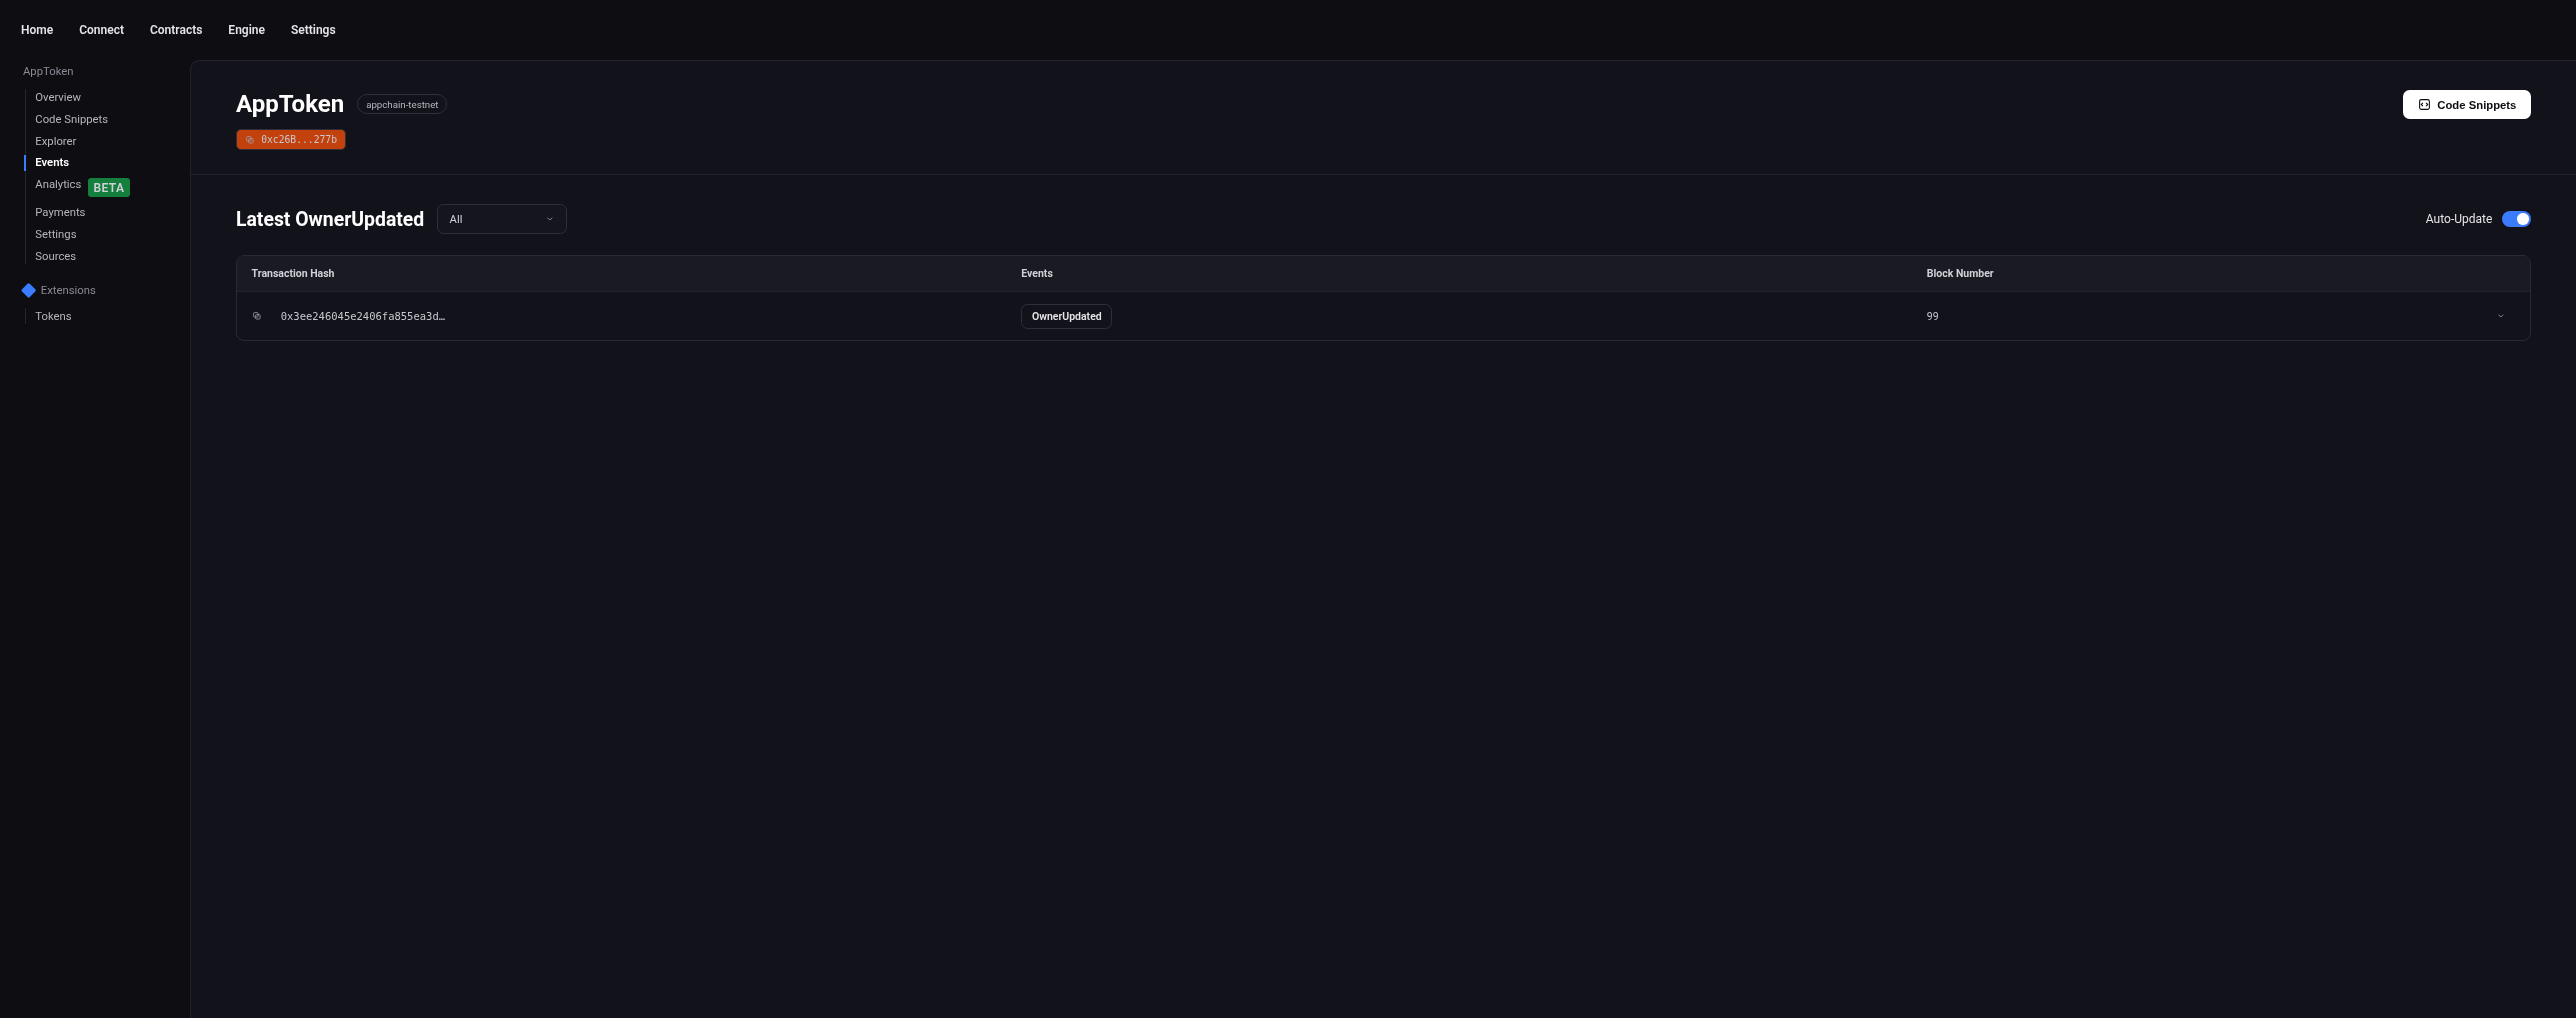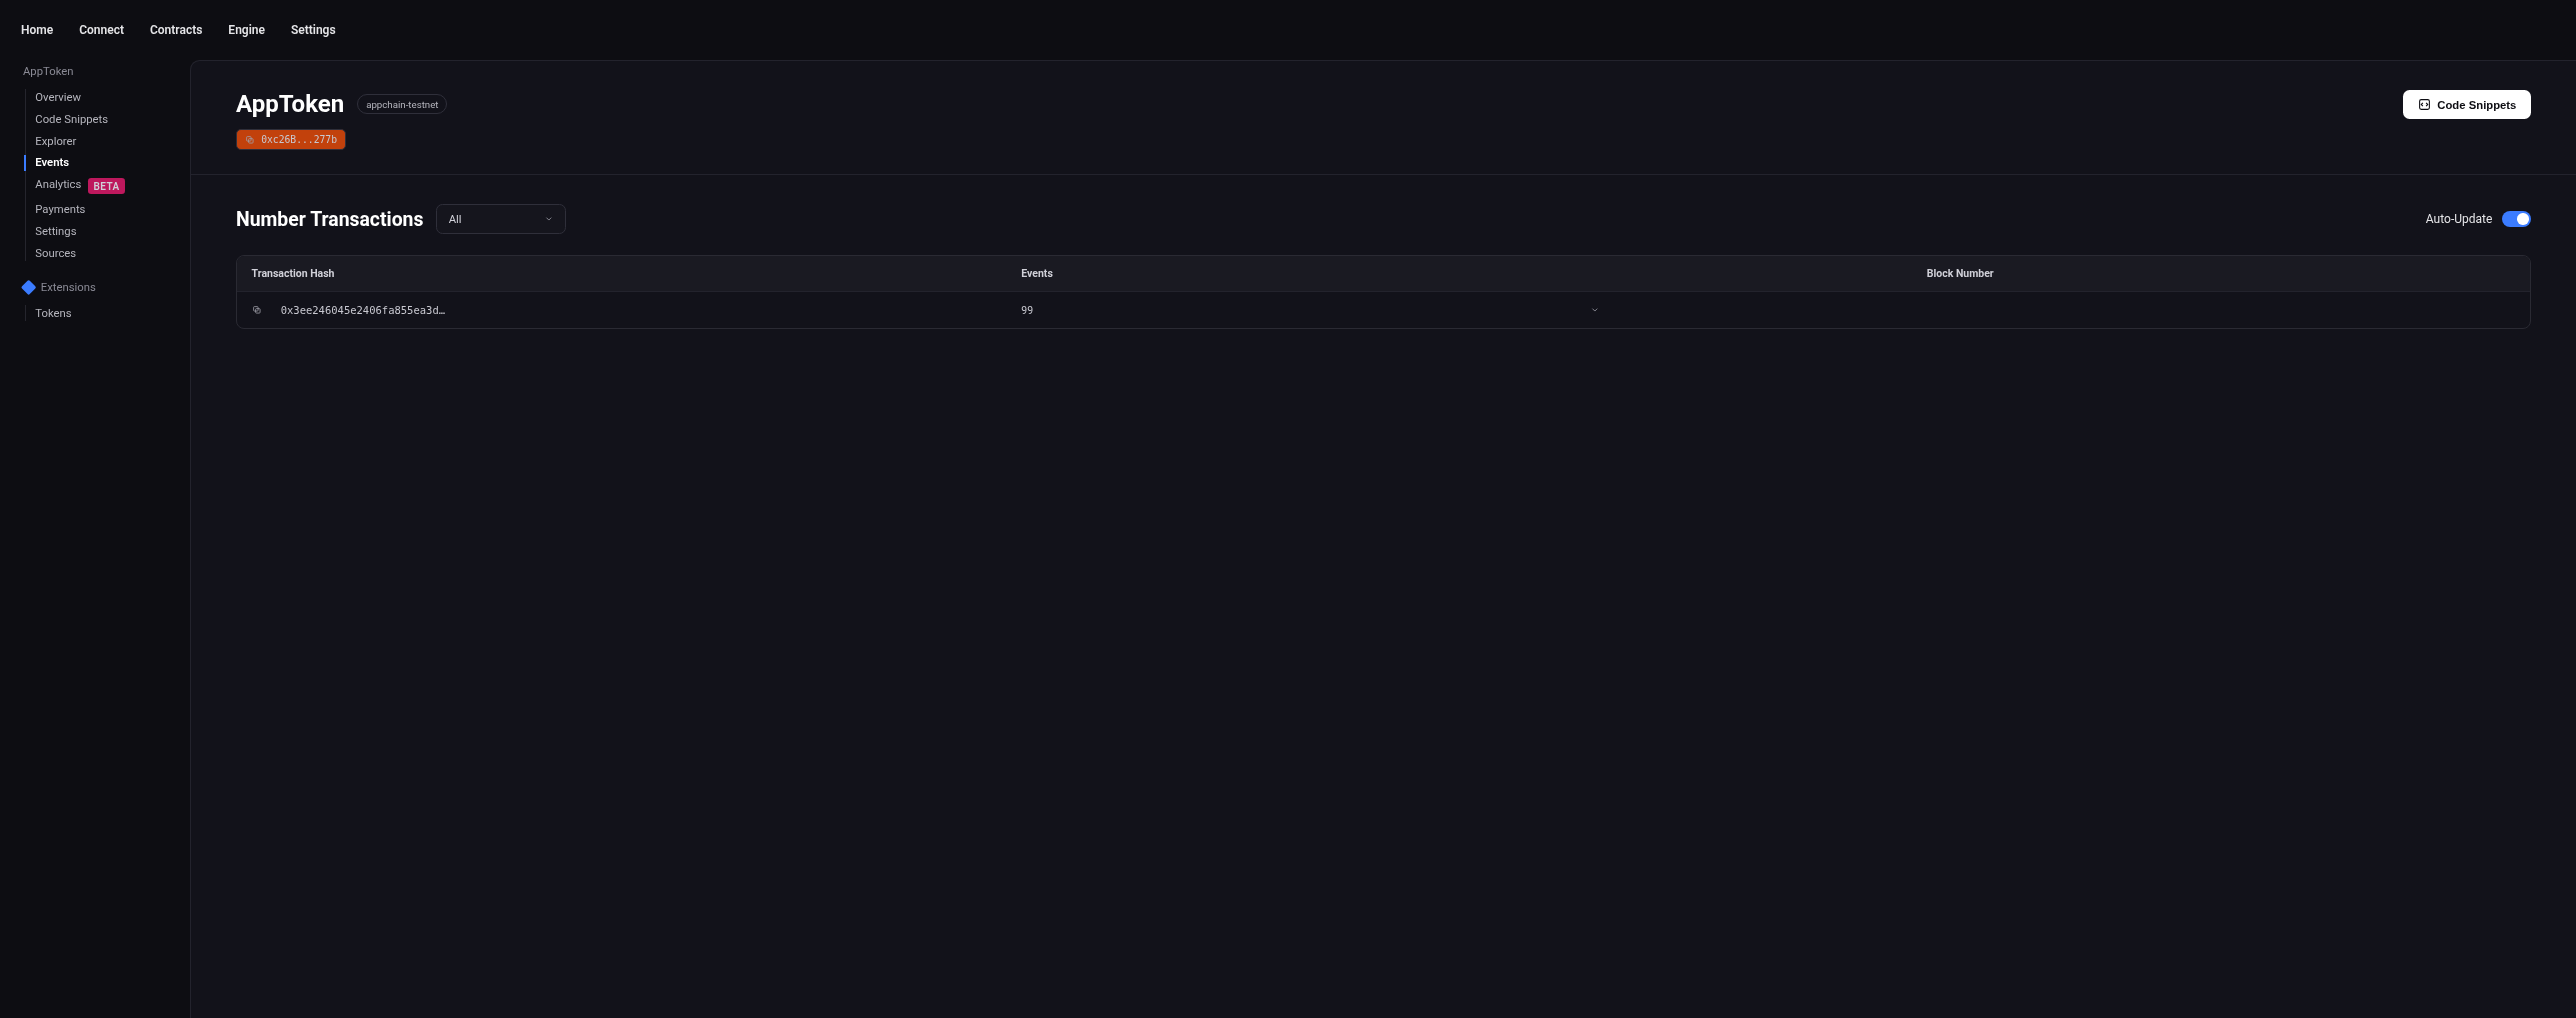--- a/index.html
+++ b/index.html
@@ -58,23 +58,23 @@
     .sidebar-item.active::before {
       content: "";
       position: absolute;
       left: -11.3px;
       top: 0;
       bottom: 0;
       width: 1.6px;
       background: #3b7cff;
     }
     .beta-badge {
-      background: #be185d;
+      background: #15803d;
       color: #d0d0d8;
-      font-size: 10px;
+      font-size: 12px;
       font-weight: 600;
       padding: 2.4px 5.7px;
       border-radius: 3.2px;
       letter-spacing: 0.4px;
     }
     .sidebar-ext-heading {
       color: #8a8a95;
       font-size: 11.3px;
       margin-top: 19.4px;
       margin-bottom: 11.3px;
@@ -341,21 +341,21 @@
           <polyline points="9 9 6 12 9 15"></polyline>
           <polyline points="15 9 18 12 15 15"></polyline>
         </svg>
         <span>Code Snippets</span>
       </button>
     </div>
 
     <div class="content">
       <div class="controls-row">
         <div class="controls-left">
-          <h2 class="section-title">Number Transactions</h2>
+          <h2 class="section-title">Latest OwnerUpdated</h2>
           <div class="select">
             <span>All</span>
             <svg class="chevron-icon" viewBox="0 0 24 24" fill="none" stroke="#a0a0aa" stroke-width="2">
               <polyline points="6 9 12 15 18 9"></polyline>
             </svg>
           </div>
         </div>
         <div class="controls-right">
           <span class="auto-update-label">Auto-Update</span>
           <div class="toggle">
@@ -372,20 +372,23 @@
           <div class="col-expand"></div>
         </div>
         <div class="table-row">
           <div class="col-hash hash-cell">
             <svg class="copy-icon" viewBox="0 0 24 24" fill="none" stroke="#a0a0aa" stroke-width="2">
               <rect x="9" y="9" width="11" height="11" rx="2"></rect>
               <rect x="4" y="4" width="11" height="11" rx="2"></rect>
             </svg>
             <span>0x3ee246045e2406fa855ea3d…</span>
           </div>
+          <div class="col-events">
+            <span class="event-chip">OwnerUpdated</span>
+          </div>
           <div class="col-block">99</div>
           <div class="col-expand">
             <svg class="chevron-icon" viewBox="0 0 24 24" fill="none" stroke="#a0a0aa" stroke-width="2">
               <polyline points="6 9 12 15 18 9"></polyline>
             </svg>
           </div>
         </div>
       </div>
     </div>
   </main>

